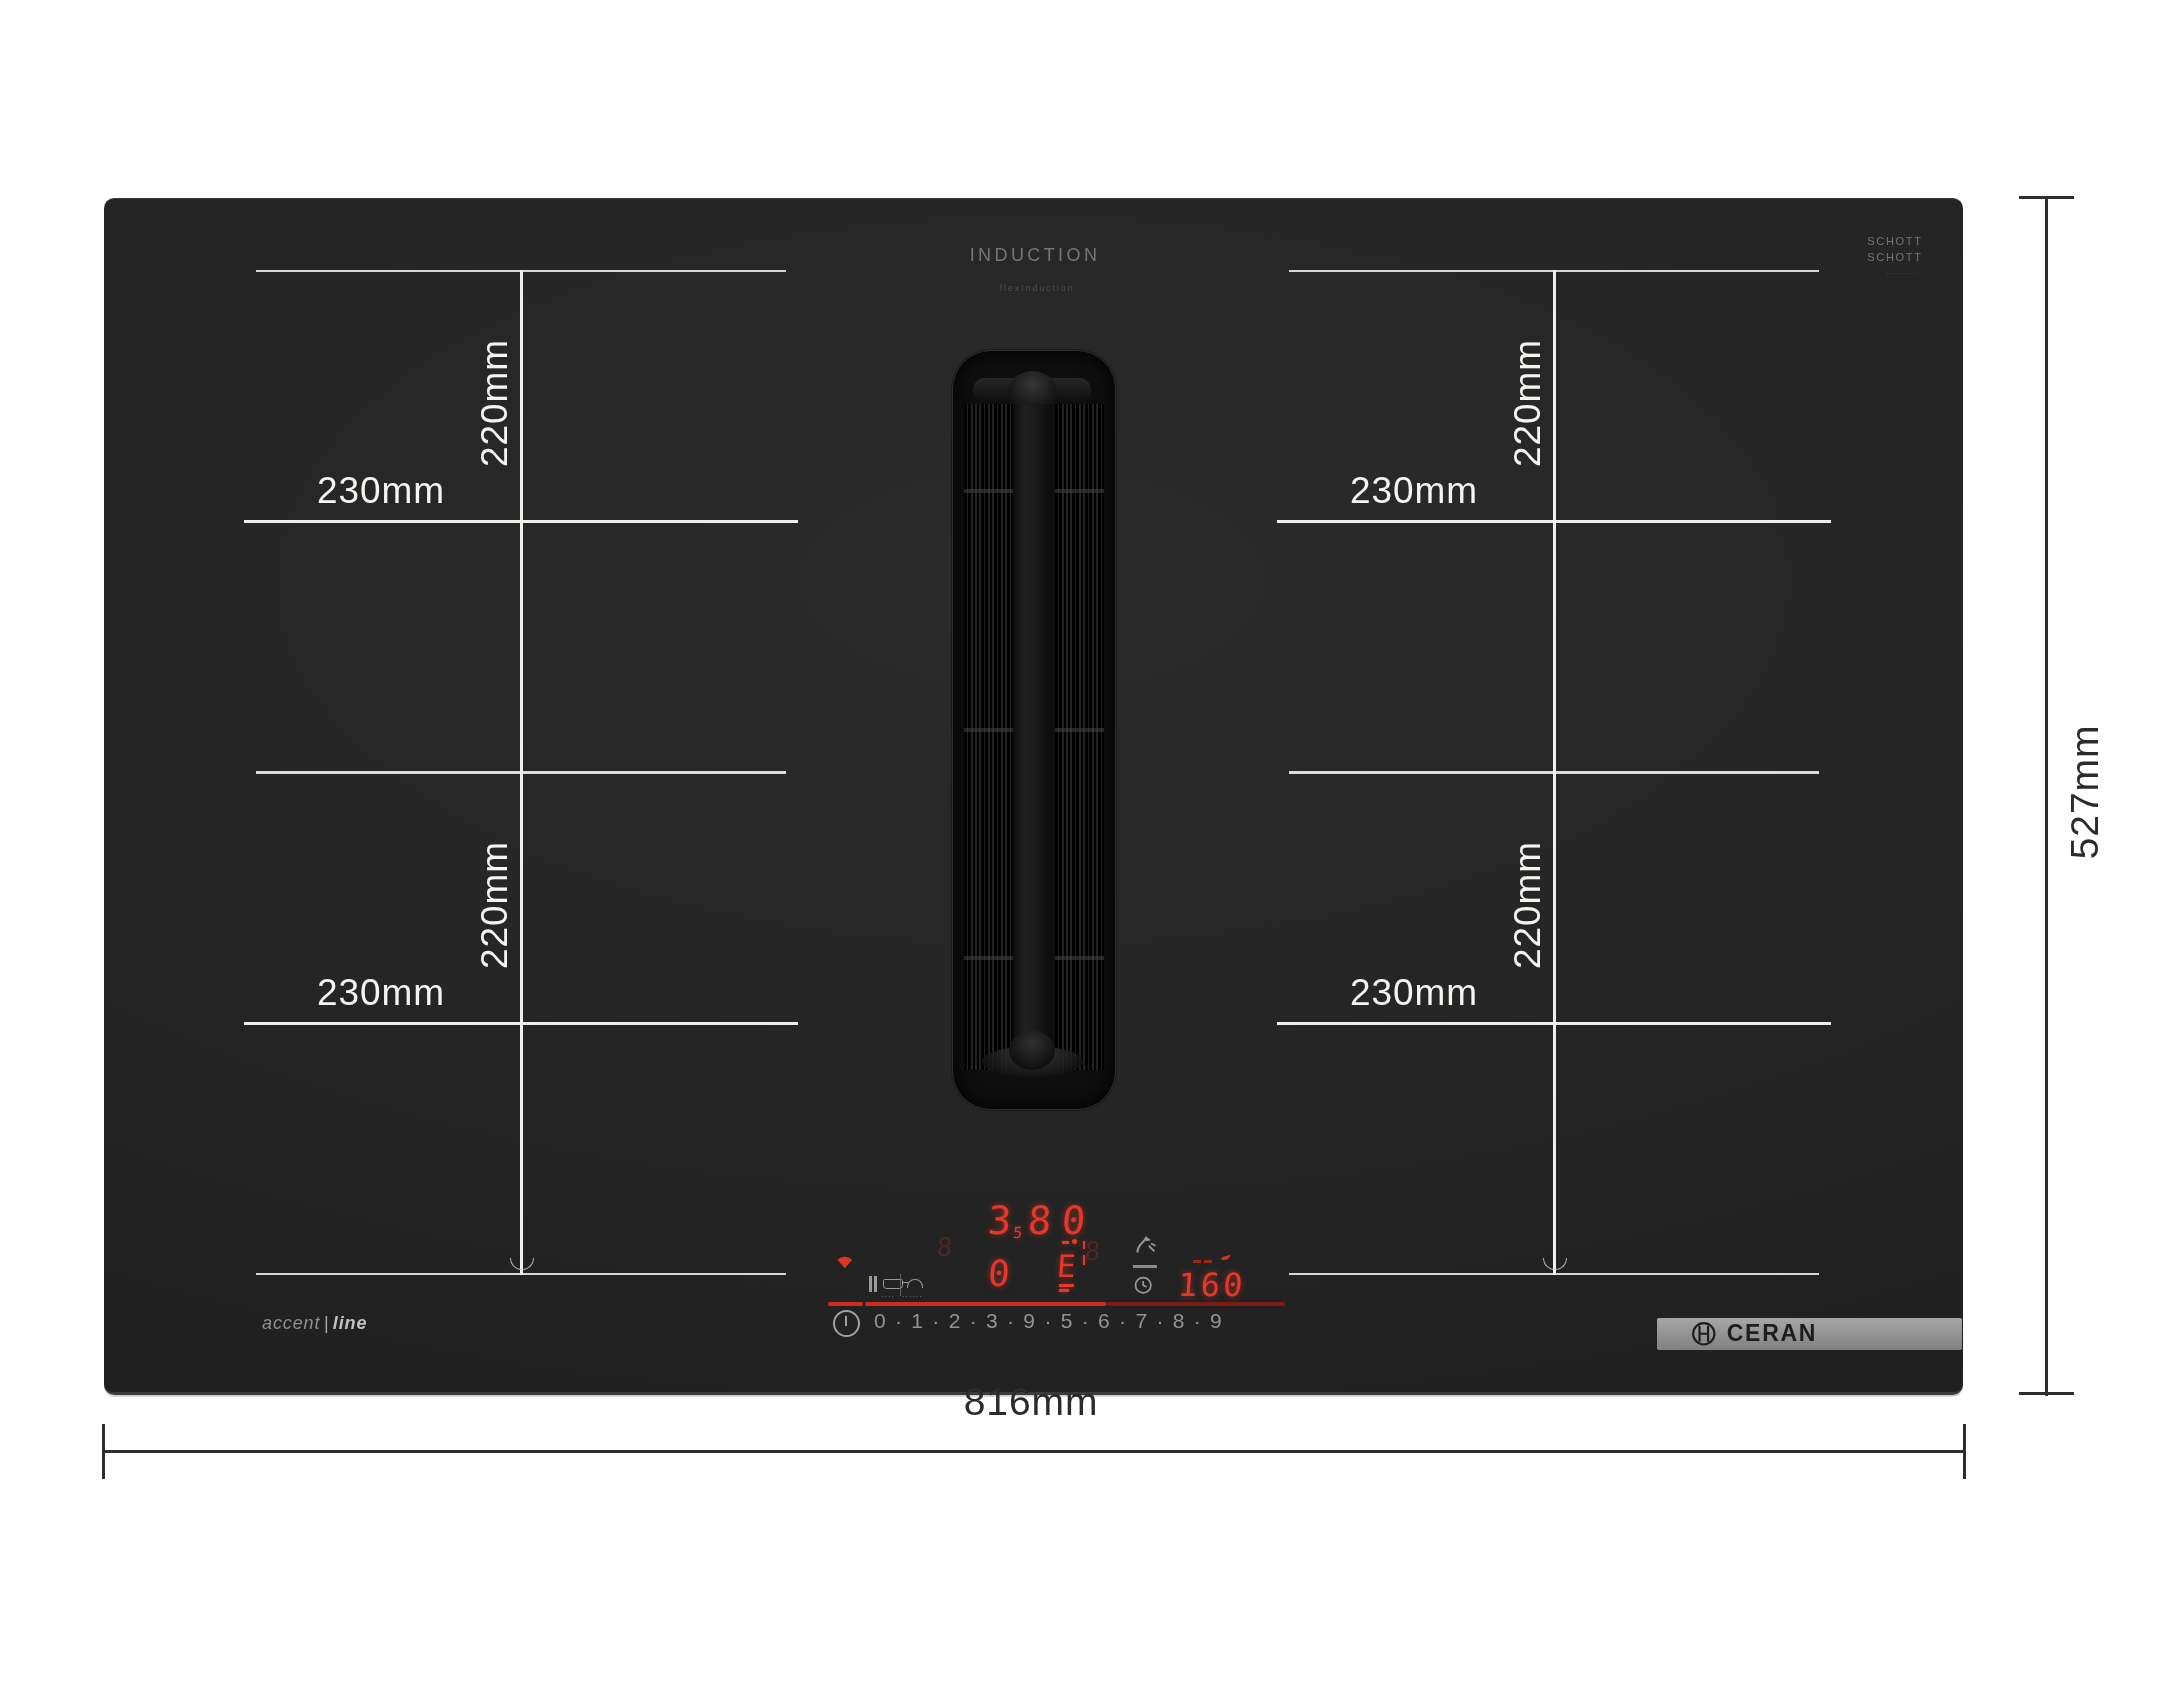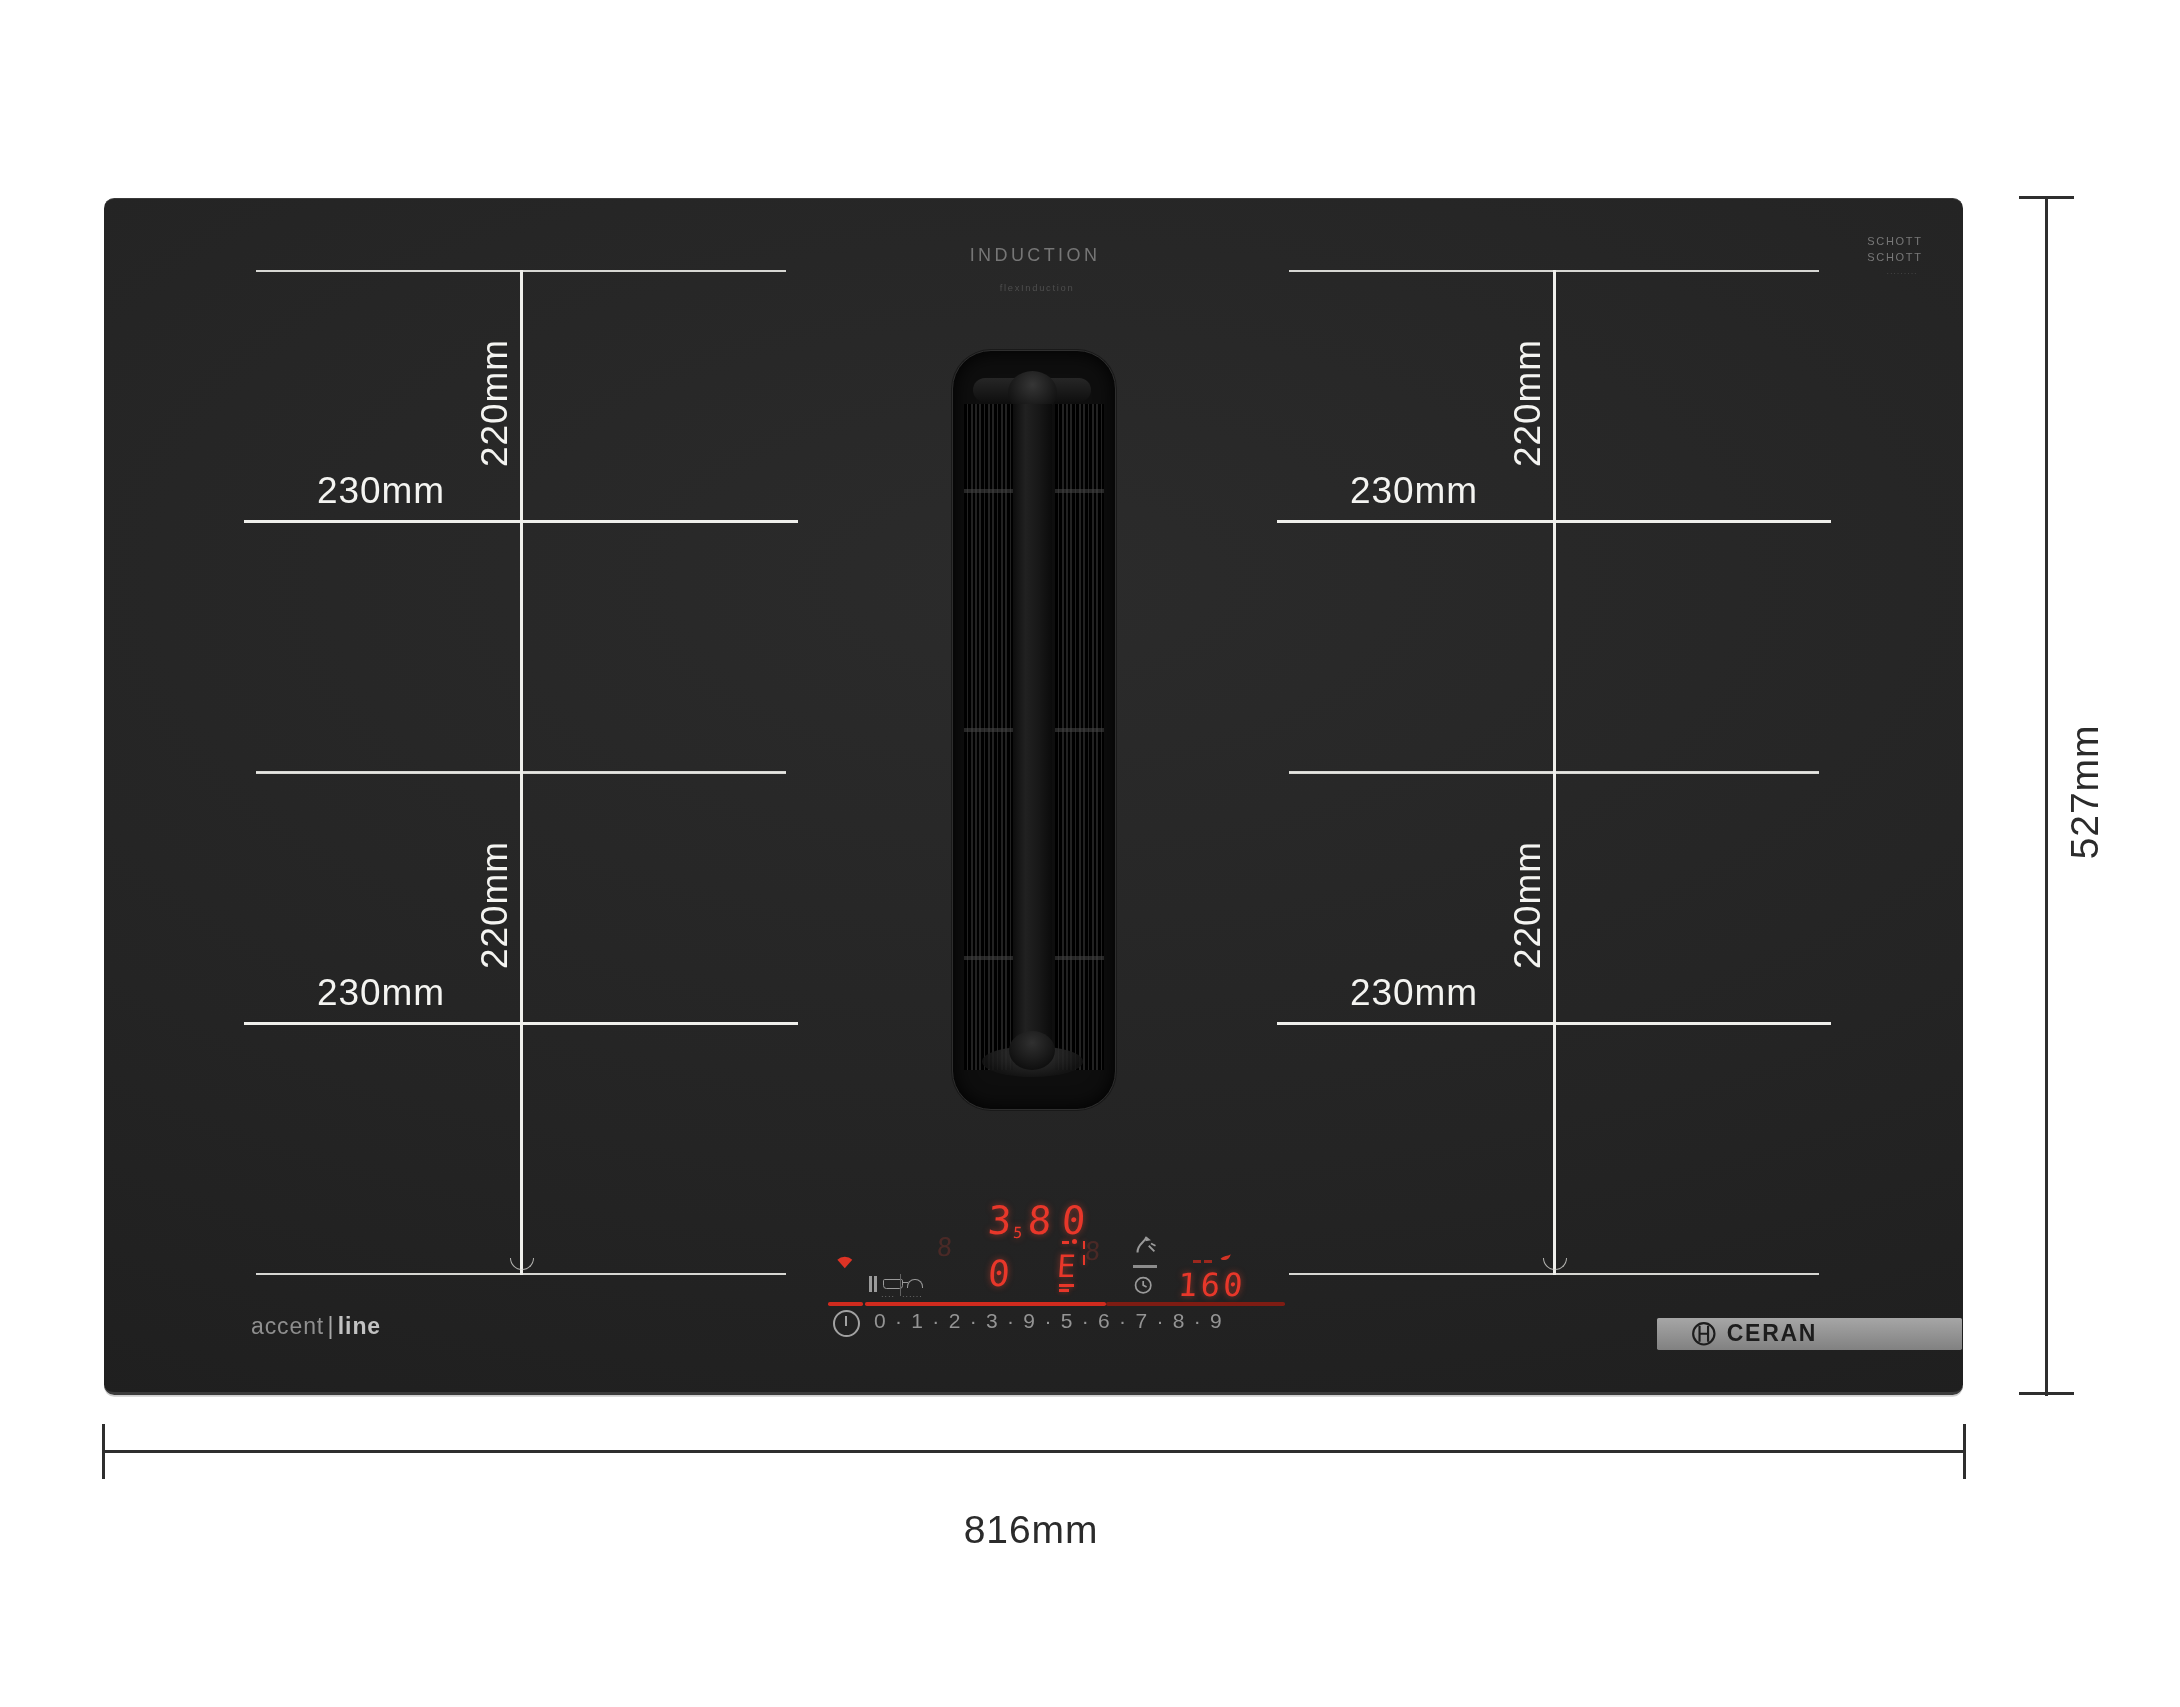--- a/index.html
+++ b/index.html
@@ -46,22 +46,22 @@
 
   
   .induction{position:absolute;left:931px;top:56px;transform:translate(-50%,-50%);
         font-size:18px;letter-spacing:3.4px;color:#767676;font-weight:500;}
   .induction-sub{position:absolute;left:933px;top:88px;transform:translate(-50%,-50%);
         font-size:9.4px;letter-spacing:1.7px;color:#4e4e4e;}
   .schott{position:absolute;left:1791px;top:34px;transform:translateX(-50%);text-align:left;
         color:#787878;font-size:11px;letter-spacing:1.7px;line-height:16px;font-weight:400;}
   .schott-sub{position:absolute;left:1798px;top:70px;transform:translateX(-50%);
         color:#4c4c4c;font-size:7.7px;letter-spacing:0.9px;}
-  .accentline{position:absolute;left:147px;top:1114px;font-size:23px;color:#8f8f8f;
-        font-weight:300;letter-spacing:0.9px;}
+  .accentline{position:absolute;left:158px;top:1114px;font-size:18px;color:#8f8f8f;
+        font-weight:300;letter-spacing:0.9px;font-style:italic;}
   .accentline .bar{color:#a8a8a8;font-weight:400;padding:0 3.4px;}
   .accentline .bold{color:#c2c2c2;font-weight:700;}
 
   
   .bosch-strip{position:absolute;left:1553px;top:1119px;width:305px;height:31.5px;border-radius:1.7px;
         background:linear-gradient(#a6a6a6,#818181);display:flex;align-items:center;}
   .bosch-sym{margin-left:34px;width:25.6px;height:25.6px;}
   .bosch-text{margin-left:10.2px;font-size:23px;font-weight:700;letter-spacing:1.7px;color:#1d1d1d;}
 
   
@@ -243,16 +243,16 @@
   </div>
 
   <div class="dim" style="left:2045px;top:198px;width:2.6px;height:1198px;"></div>
   <div class="dim" style="left:2019px;top:196px;width:55px;height:3.4px;"></div>
   <div class="dim" style="left:2019px;top:1392px;width:55px;height:3.4px;"></div>
   <div class="dim-label" style="left:2085px;top:792px;transform:translate(-50%,-50%) rotate(-90deg);">527mm</div>
 
   <div class="dim" style="left:104px;top:1450px;width:1862px;height:2.6px;"></div>
   <div class="dim" style="left:102px;top:1424px;width:3.4px;height:55px;"></div>
   <div class="dim" style="left:1963px;top:1424px;width:3.4px;height:55px;"></div>
-  <div class="dim-label" style="left:1031px;top:1530px;transform:translate(-50%,-50%);">816mm</div>
+  <div class="dim-label" style="left:1031px;top:1402px;transform:translate(-50%,-50%);">816mm</div>
 
 </div>
 
 
 </body></html>

